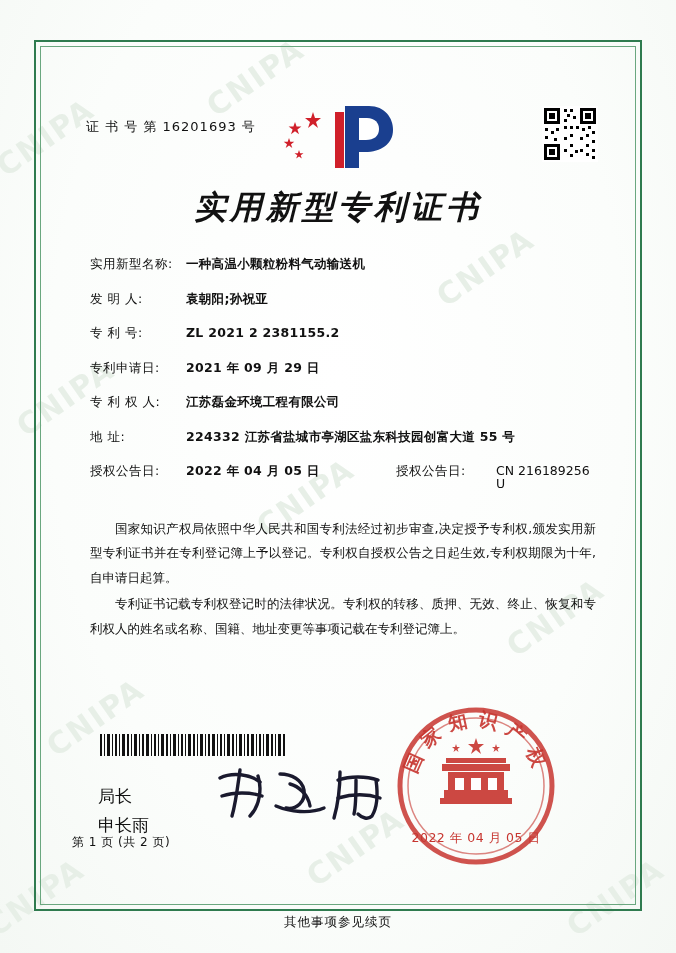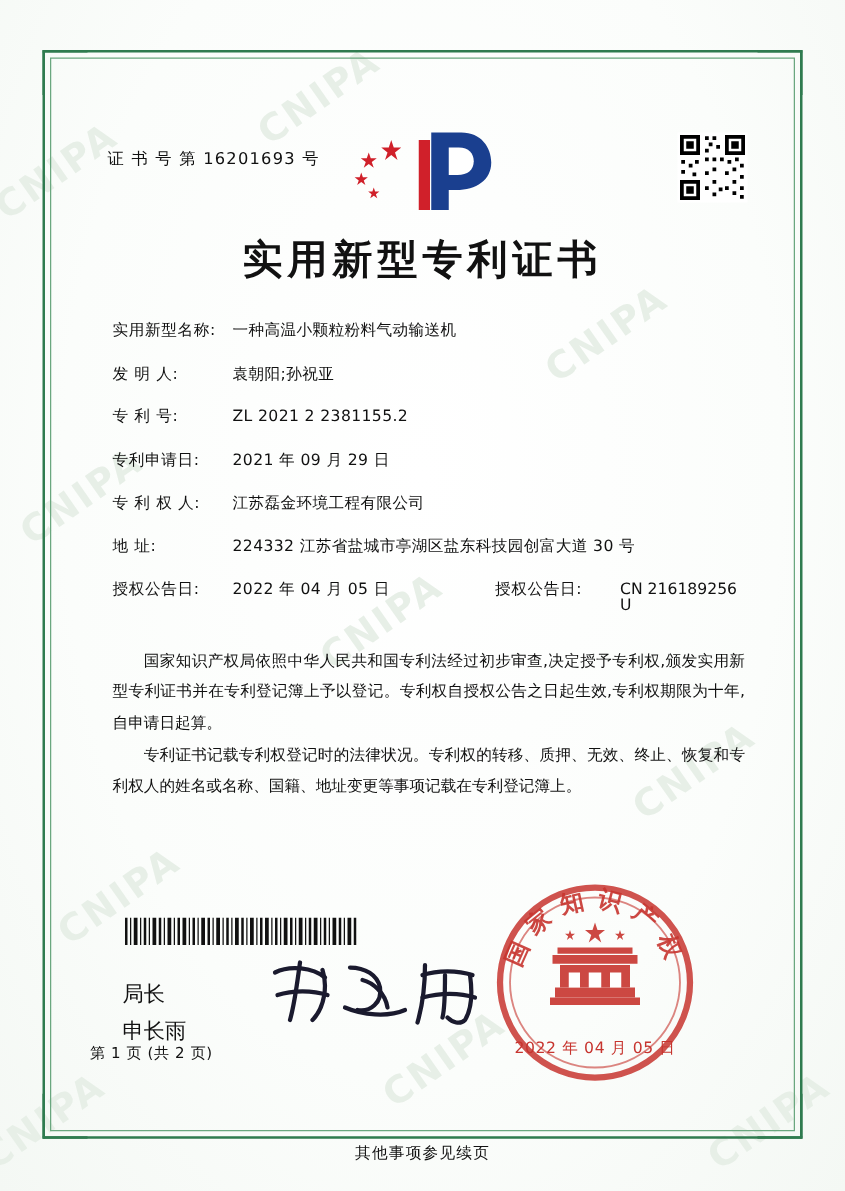--- a/index.html
+++ b/index.html
@@ -74,20 +74,21 @@
   }
 
   .title{
     position:absolute;left:0;right:0;top:124px;
     text-align:center;
     font-size:32px;
     font-weight:bold;
     letter-spacing:4px;
     color:#111;
     font-family:"DejaVu Sans","Liberation Sans",sans-serif;
+    font-style:italic;
   }
 
   .fields{
     position:absolute;left:34px;right:20px;top:196px;
     font-size:12.5px;
     color:#111;
     line-height:1;
   }
   .f-row{
     display:flex;
@@ -96,20 +97,21 @@
   }
   .f-label{
     width:96px;
     flex:0 0 96px;
     letter-spacing:0.5px;
     white-space:nowrap;
   }
   .f-value{
     flex:1 1 auto;
     letter-spacing:0.3px;
+    font-weight:bold;
   }
   .f-row.dual .f-value{flex:0 0 210px;}
   .f-label2{
     flex:0 0 86px;
     white-space:nowrap;
     letter-spacing:0.5px;
   }
   .f-value2{flex:1 1 auto;margin-left:14px;}
 
   .paras{
@@ -264,21 +266,21 @@
       <div class="f-row">
         <div class="f-label">专利申请日:</div>
         <div class="f-value">2021 年 09 月 29 日</div>
       </div>
       <div class="f-row">
         <div class="f-label">专 利 权 人:</div>
         <div class="f-value">江苏磊金环境工程有限公司</div>
       </div>
       <div class="f-row">
         <div class="f-label">地 址:</div>
-        <div class="f-value">224332 江苏省盐城市亭湖区盐东科技园创富大道 30 号</div>
+        <div class="f-value">224332 江苏省盐城市亭湖区盐东科技园创富大道 55 号</div>
       </div>
       <div class="f-row dual">
         <div class="f-label">授权公告日:</div>
         <div class="f-value">2022 年 04 月 05 日</div>
         <div class="f-label2">授权公告日:</div>
         <div class="f-value2">CN 216189256 U</div>
       </div>
     </div>
 
     <div class="paras">

